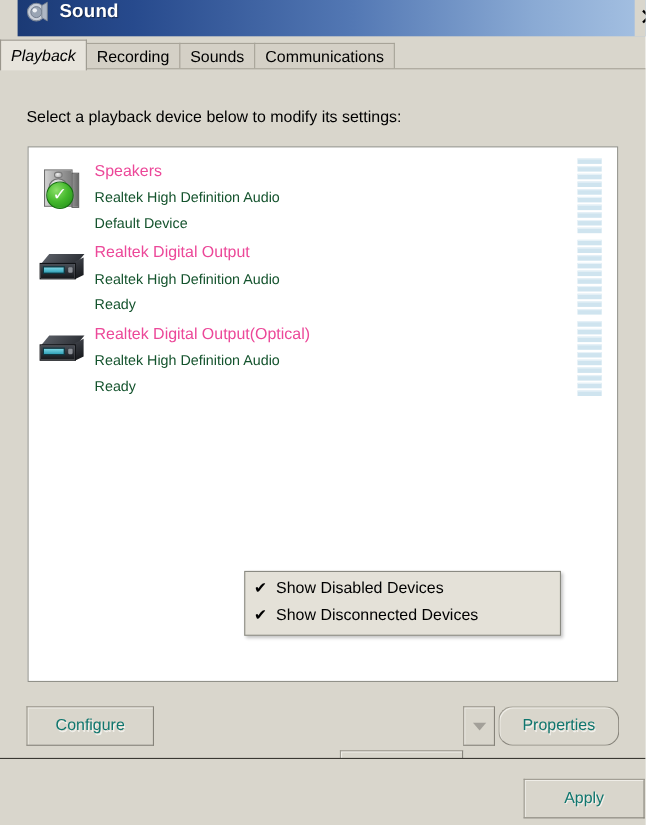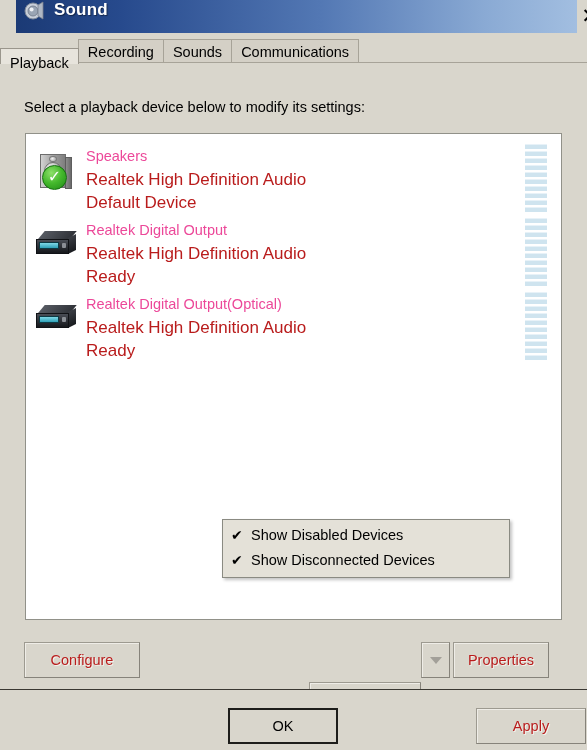--- a/index.html
+++ b/index.html
@@ -87,25 +87,26 @@
     background: #d4d0c6;
     border: 1px solid #a7a398;
     border-bottom: none;
     margin-right: -1px;
     box-sizing: border-box;
     white-space: nowrap;
     cursor: default;
   }
   .tab.active {
     background: #e7e4dc;
-    height: 16px;
+    height: 28px;
     line-height: 28px;
     border-color: #9a968c;
     position: relative;
     z-index: 3;
+    font-style: italic;
   }
 
   
   .page {
     position: absolute;
     left: 0;
     top: 62px;
     width: 587px;
     height: 627px;
     background: #d9d6cc;
@@ -154,22 +155,22 @@
     flex: 1 1 auto;
     padding-top: 4px;
   }
   .dev-name {
     font-size: 14.5px;
     color: #ec4899;
     line-height: 23px;
     white-space: nowrap;
   }
   .dev-driver, .dev-status {
-    font-size: 17px;
-    color: #b91c1c;
+    font-size: 13px;
+    color: #14532d;
     line-height: 23px;
     white-space: nowrap;
   }
 
   
   .spk {
     position: relative;
     width: 38px;
     height: 40px;
   }
@@ -342,30 +343,30 @@
     font-size: 14.5px;
     color: #000000;
     display: flex;
     align-items: center;
     justify-content: center;
     box-sizing: border-box;
     cursor: default;
     white-space: nowrap;
   }
   .btn.disabled {
-    color: #b91c1c;
+    color: #0f766e;
     text-shadow: 1px 1px 0 #f3f1ec;
   }
   .btn-configure { left: 24px; top: 7px; width: 116px; height: 36px; }
   .btn-setdefault { left: 309px; top: 7px; width: 112px; height: 36px; margin-top: 40px; }
   .btn-setdefault-arrow {
     left: 421px; top: 7px; width: 29px; height: 36px;
     font-size: 11px;
   }
-  .btn-properties { left: 453px; top: 7px; width: 96px; height: 36px; }
+  .btn-properties { left: 453px; top: 7px; width: 110px; height: 36px; border-radius: 13px; }
   .arrow-down {
     width: 0; height: 0;
     border-left: 6px solid transparent;
     border-right: 6px solid transparent;
     border-top: 7px solid #a3a099;
   }
 
   
   .sep {
     position: absolute;
@@ -533,17 +534,16 @@
       <div class="ctxitem">
         <span class="ctxcheck">✔</span>
         <span>Show Disconnected Devices</span>
       </div>
     </div>
 
   </div>
 
   <div class="sep"></div>
   <div class="footer">
-    <div class="btn btn-ok">OK</div>
     <div class="btn btn-apply disabled">Apply</div>
   </div>
 
 </div>
 
 </body></html>

